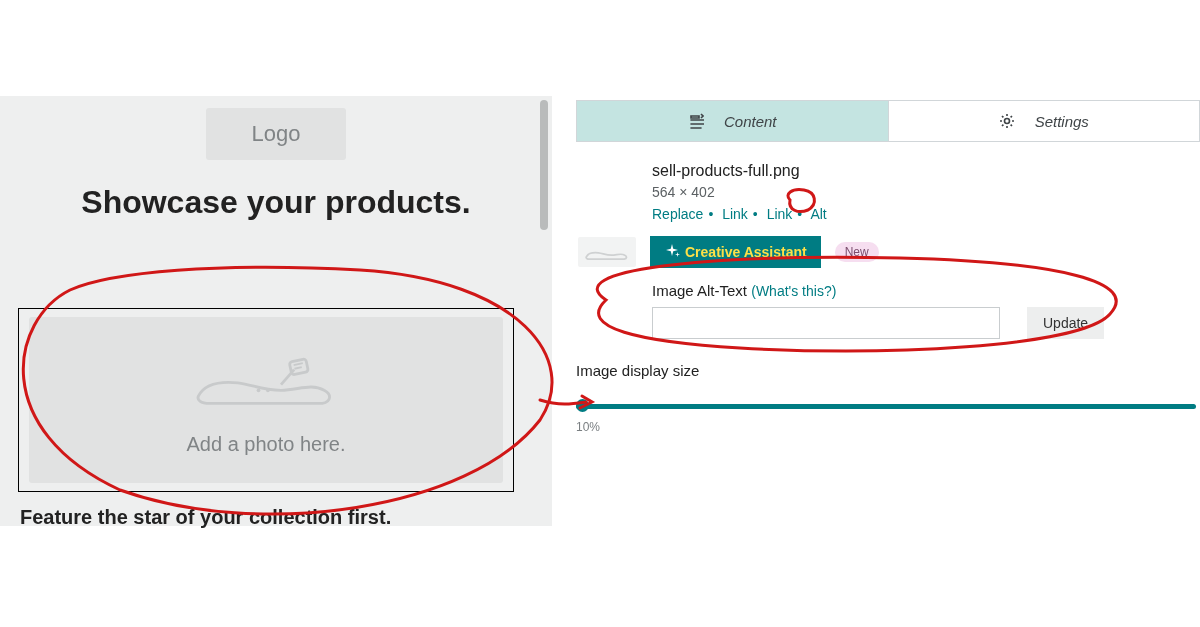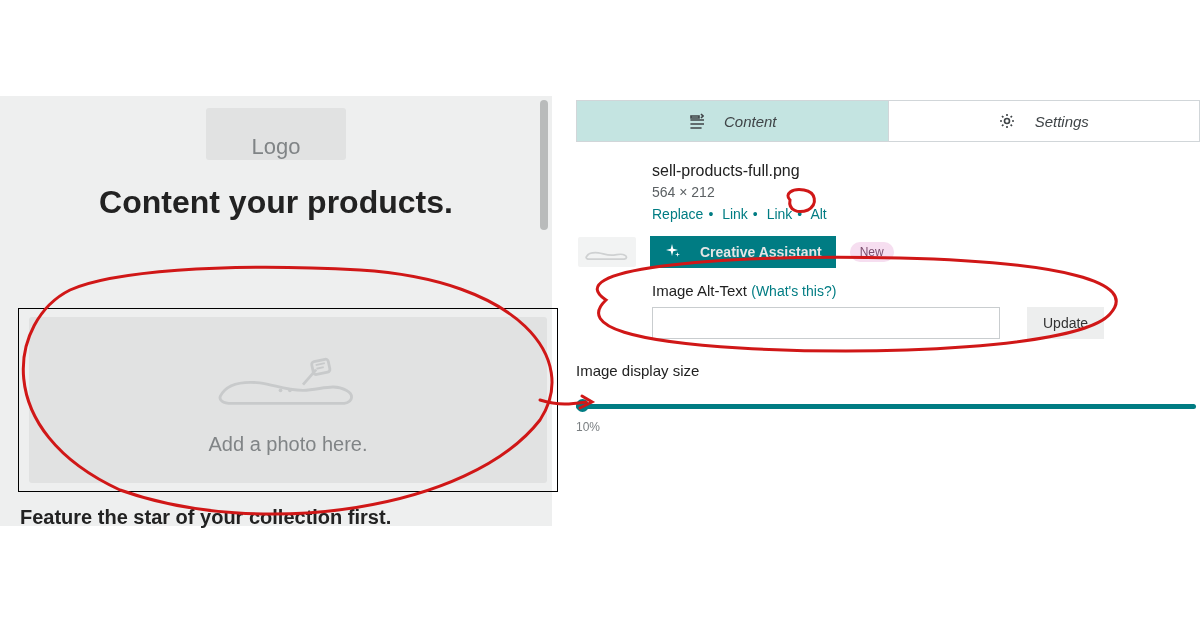--- a/index.html
+++ b/index.html
@@ -12,29 +12,29 @@
     width: 552px; height: 430px;
     background: #eeefef;
     padding: 12px 20px 0 20px;
   }
   .preview .scroll {
     position: absolute; right: 4px; top: 4px; width: 8px; height: 130px;
     background: #b9bbbb; border-radius: 4px;
   }
   .logo-box {
     width: 140px; height: 52px; margin: 0 auto; background: #e1e2e2;
-    border-radius: 3px; display:flex; align-items:flex-end; justify-content:center;
+    border-radius: 3px; display:flex; align-items:center; justify-content:center;
     color:#808486; font-size: 22px;
   }
   .headline {
     text-align:center; font-weight: 700; font-size: 32px; color:#222;
     margin-top: 24px;
   }
   .img-block {
-    position:absolute; left:18px; top:212px; width:540px; height:184px;
+    position:absolute; left:18px; top:212px; width:496px; height:184px;
     border:1px solid #000;
   }
   .img-inner {
     position:absolute; left:10px; top:8px; right:10px; bottom:8px;
     background:#e1e2e2; border-radius:3px;
     display:flex; flex-direction:column; align-items:center; justify-content:center;
   }
   .ph-text { color:#808486; font-size:20px; margin-top:14px; }
   .subhead {
     position:absolute; left:20px; top:410px; font-weight:700; font-size:20px; color:#222;
@@ -65,21 +65,21 @@
   .actions a { color:#007c83; text-decoration:none; cursor:pointer; }
   .dot { color:#007c83; padding:0 5px; }
 
   .row2 { display:flex; align-items:center; gap:14px; margin-top:14px; margin-left:-74px; }
   .thumb {
     width:58px; height:30px; background:#f2f3f3; border-radius:2px;
     display:flex; align-items:center; justify-content:center;
   }
   .thumb svg { width:46px; height:22px; }
   .ca-btn {
-    display:flex; align-items:center; gap:20px; background:#007c83; color:#e5e5e5;
+    display:flex; align-items:center; gap:5px; background:#007c83; color:#fde047;
     font-weight:600; font-size:14px; padding:8px 14px; border:none; cursor:pointer;
   }
   .ca-btn svg { width:16px; height:16px; }
   .new-badge {
     background:#f6def0; color:#7a4d6d; font-size:12px; padding:3px 10px;
     border-radius:12px;
   }
 
   .alt-label { margin-top:14px; font-size:15px; color:#222; }
   .alt-label .wt { color:#007c83; font-size:14px; }
@@ -106,21 +106,21 @@
   .anno { position:absolute; left:0; top:0; width:1200px; height:627px; pointer-events:none; }
 </style>
 </head>
 <body>
 
 <div class="preview">
   <div class="scroll"></div>
   <div class="logo-box">
     <span>Logo</span>
   </div>
-  <div class="headline">Content your products.</div>
+  <div class="headline">Showcase your products.</div>
 
   <div class="img-block">
     <div class="img-inner">
       <span class="shoe">
         <svg viewBox="0 0 160 70">
           <path d="M8 52 C 14 40, 30 36, 50 38 C 66 40, 76 46, 96 46 C 114 46, 128 38, 142 46 C 150 50, 150 58, 140 60 L 20 60 C 10 60, 6 56, 8 52 Z" fill="none" stroke="#c8cacb" stroke-width="3"></path>
           <circle cx="72" cy="46" r="2" fill="#c8cacb"></circle>
           <circle cx="82" cy="46" r="2" fill="#c8cacb"></circle>
           <path d="M96 40 L110 24" stroke="#c8cacb" stroke-width="3" fill="none"></path>
           <rect x="106" y="14" width="18" height="14" rx="3" fill="none" stroke="#c8cacb" stroke-width="3" transform="rotate(-12 115 21)"></rect>
@@ -147,21 +147,21 @@
       <svg>
           <circle cx="8" cy="8" r="2.5"></circle>
           <path d="M8 1v2M8 13v2M1 8h2M13 8h2M3 3l1.4 1.4M11.6 11.6L13 13M13 3l-1.4 1.4M4.4 11.6L3 13"></path>
         </svg>
       <span>Settings</span>
     </div>
   </div>
 
   <div class="panel">
     <div class="fname">sell-products-full.png</div>
-    <div class="dims">564 × 212</div>
+    <div class="dims">564 × 402</div>
     <div class="actions">
       <a>Replace</a><span class="dot">•</span>
       <a>Link</a><span class="dot">•</span>
       <a>Link</a><span class="dot">•</span>
       <a>Alt</a>
     </div>
 
     <div class="row2">
       <div class="thumb">
         <svg viewBox="0 0 160 70">

